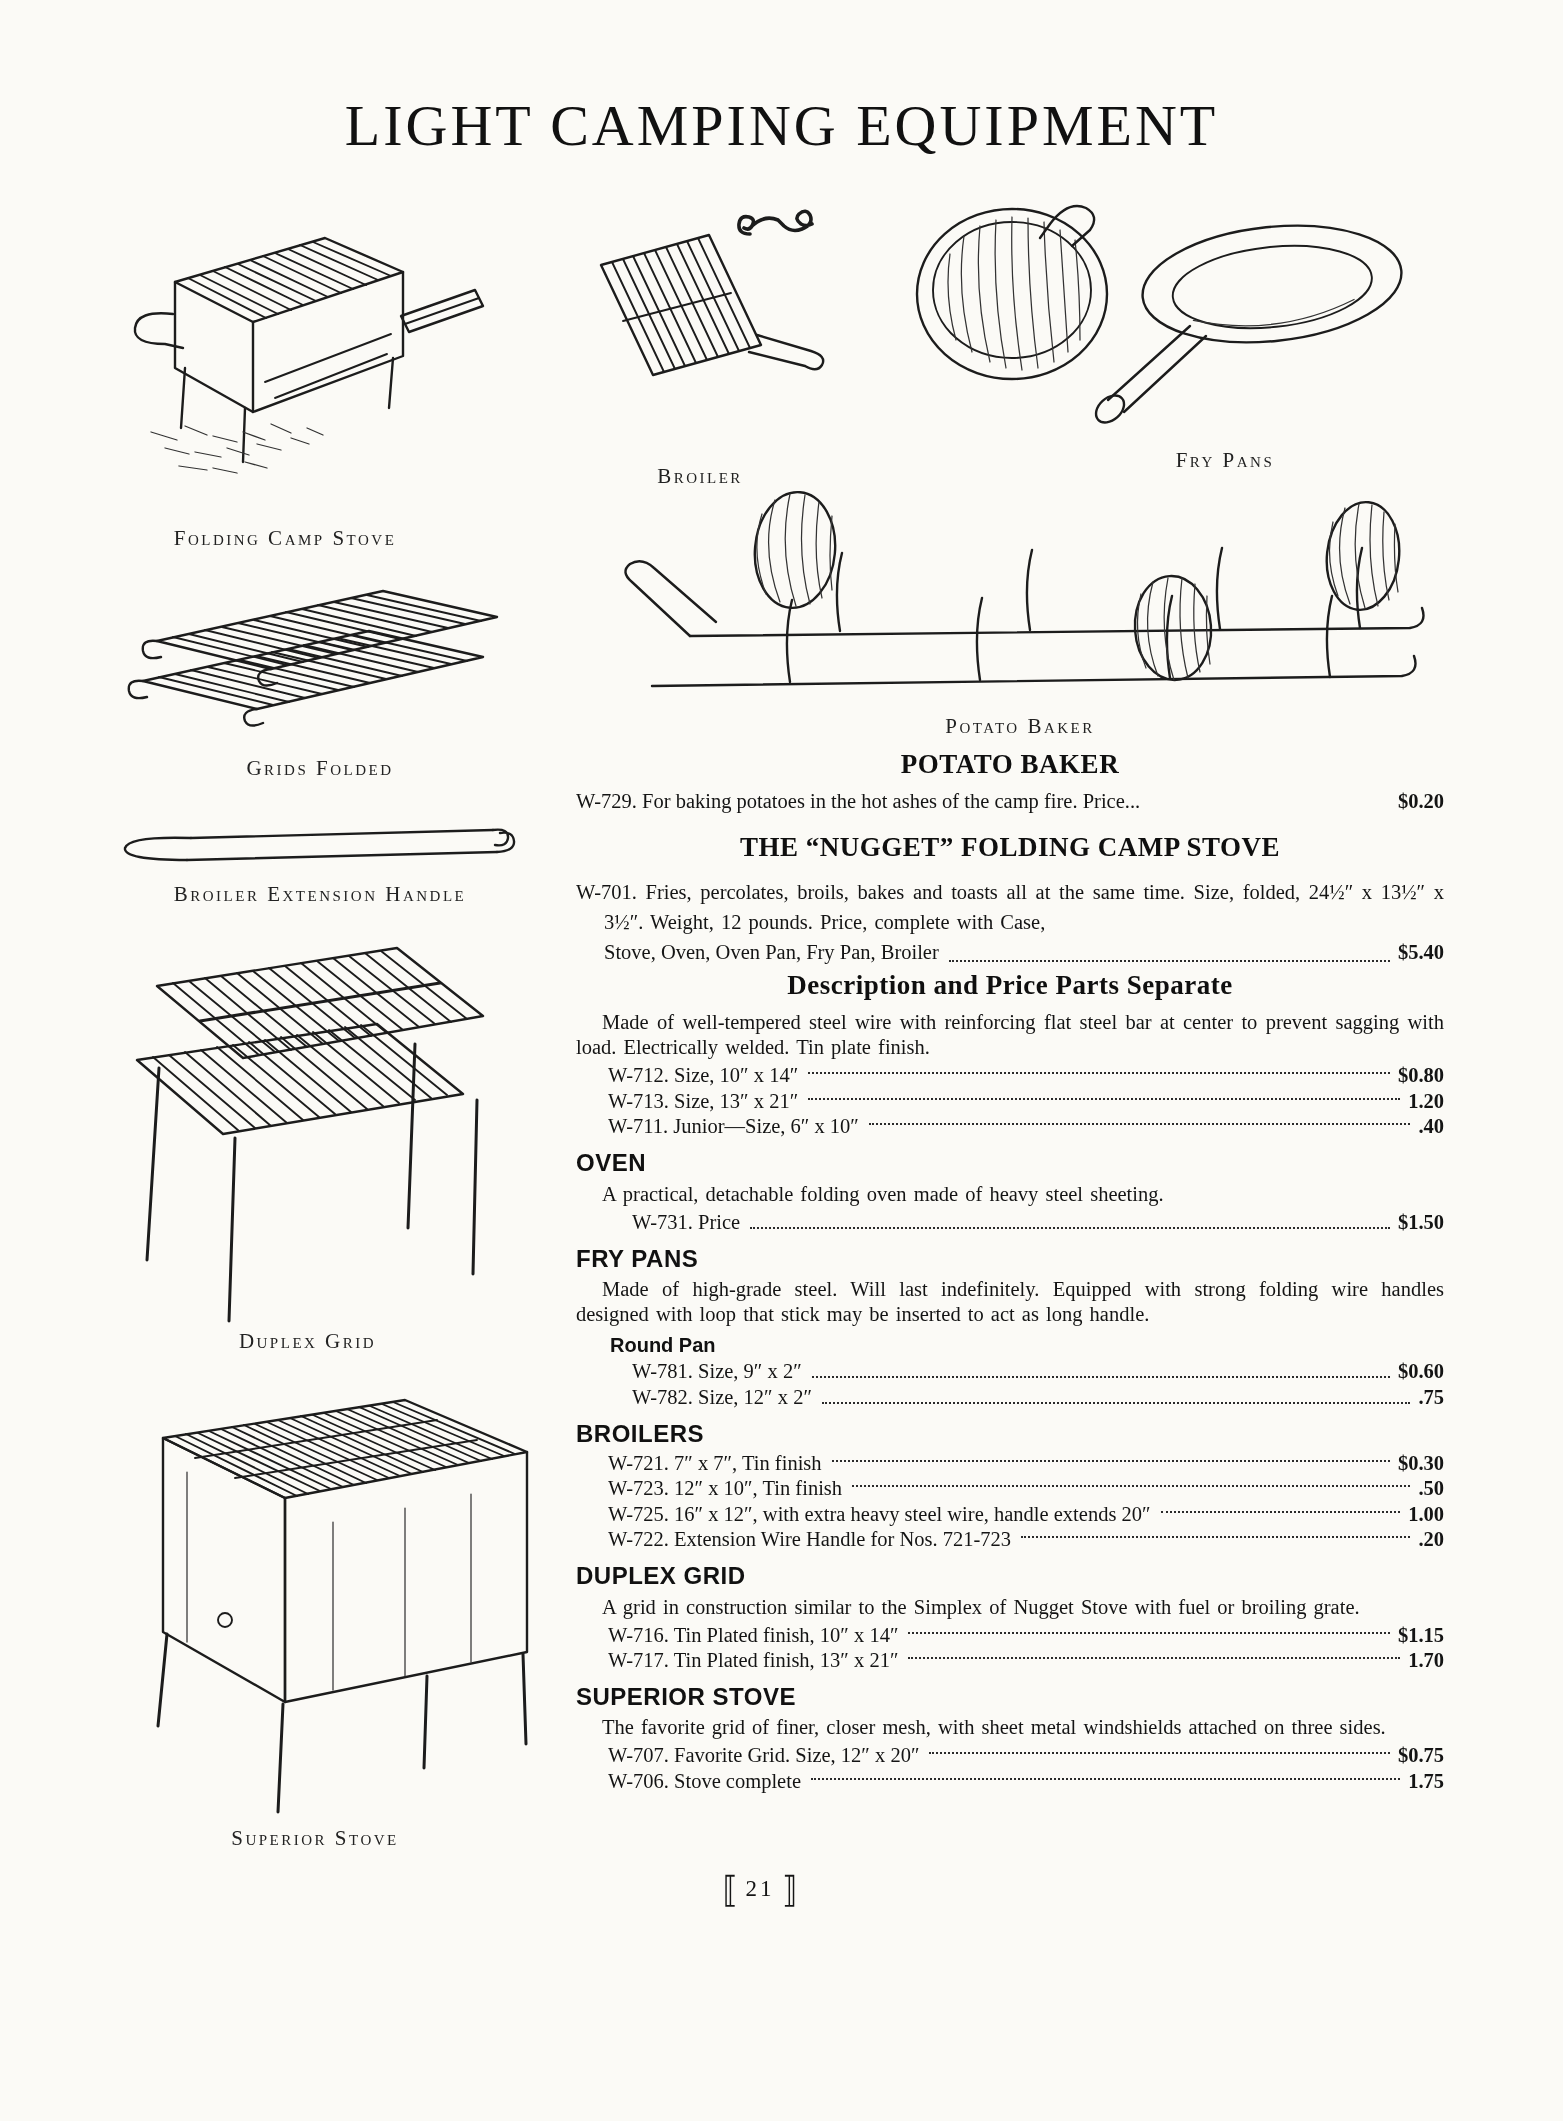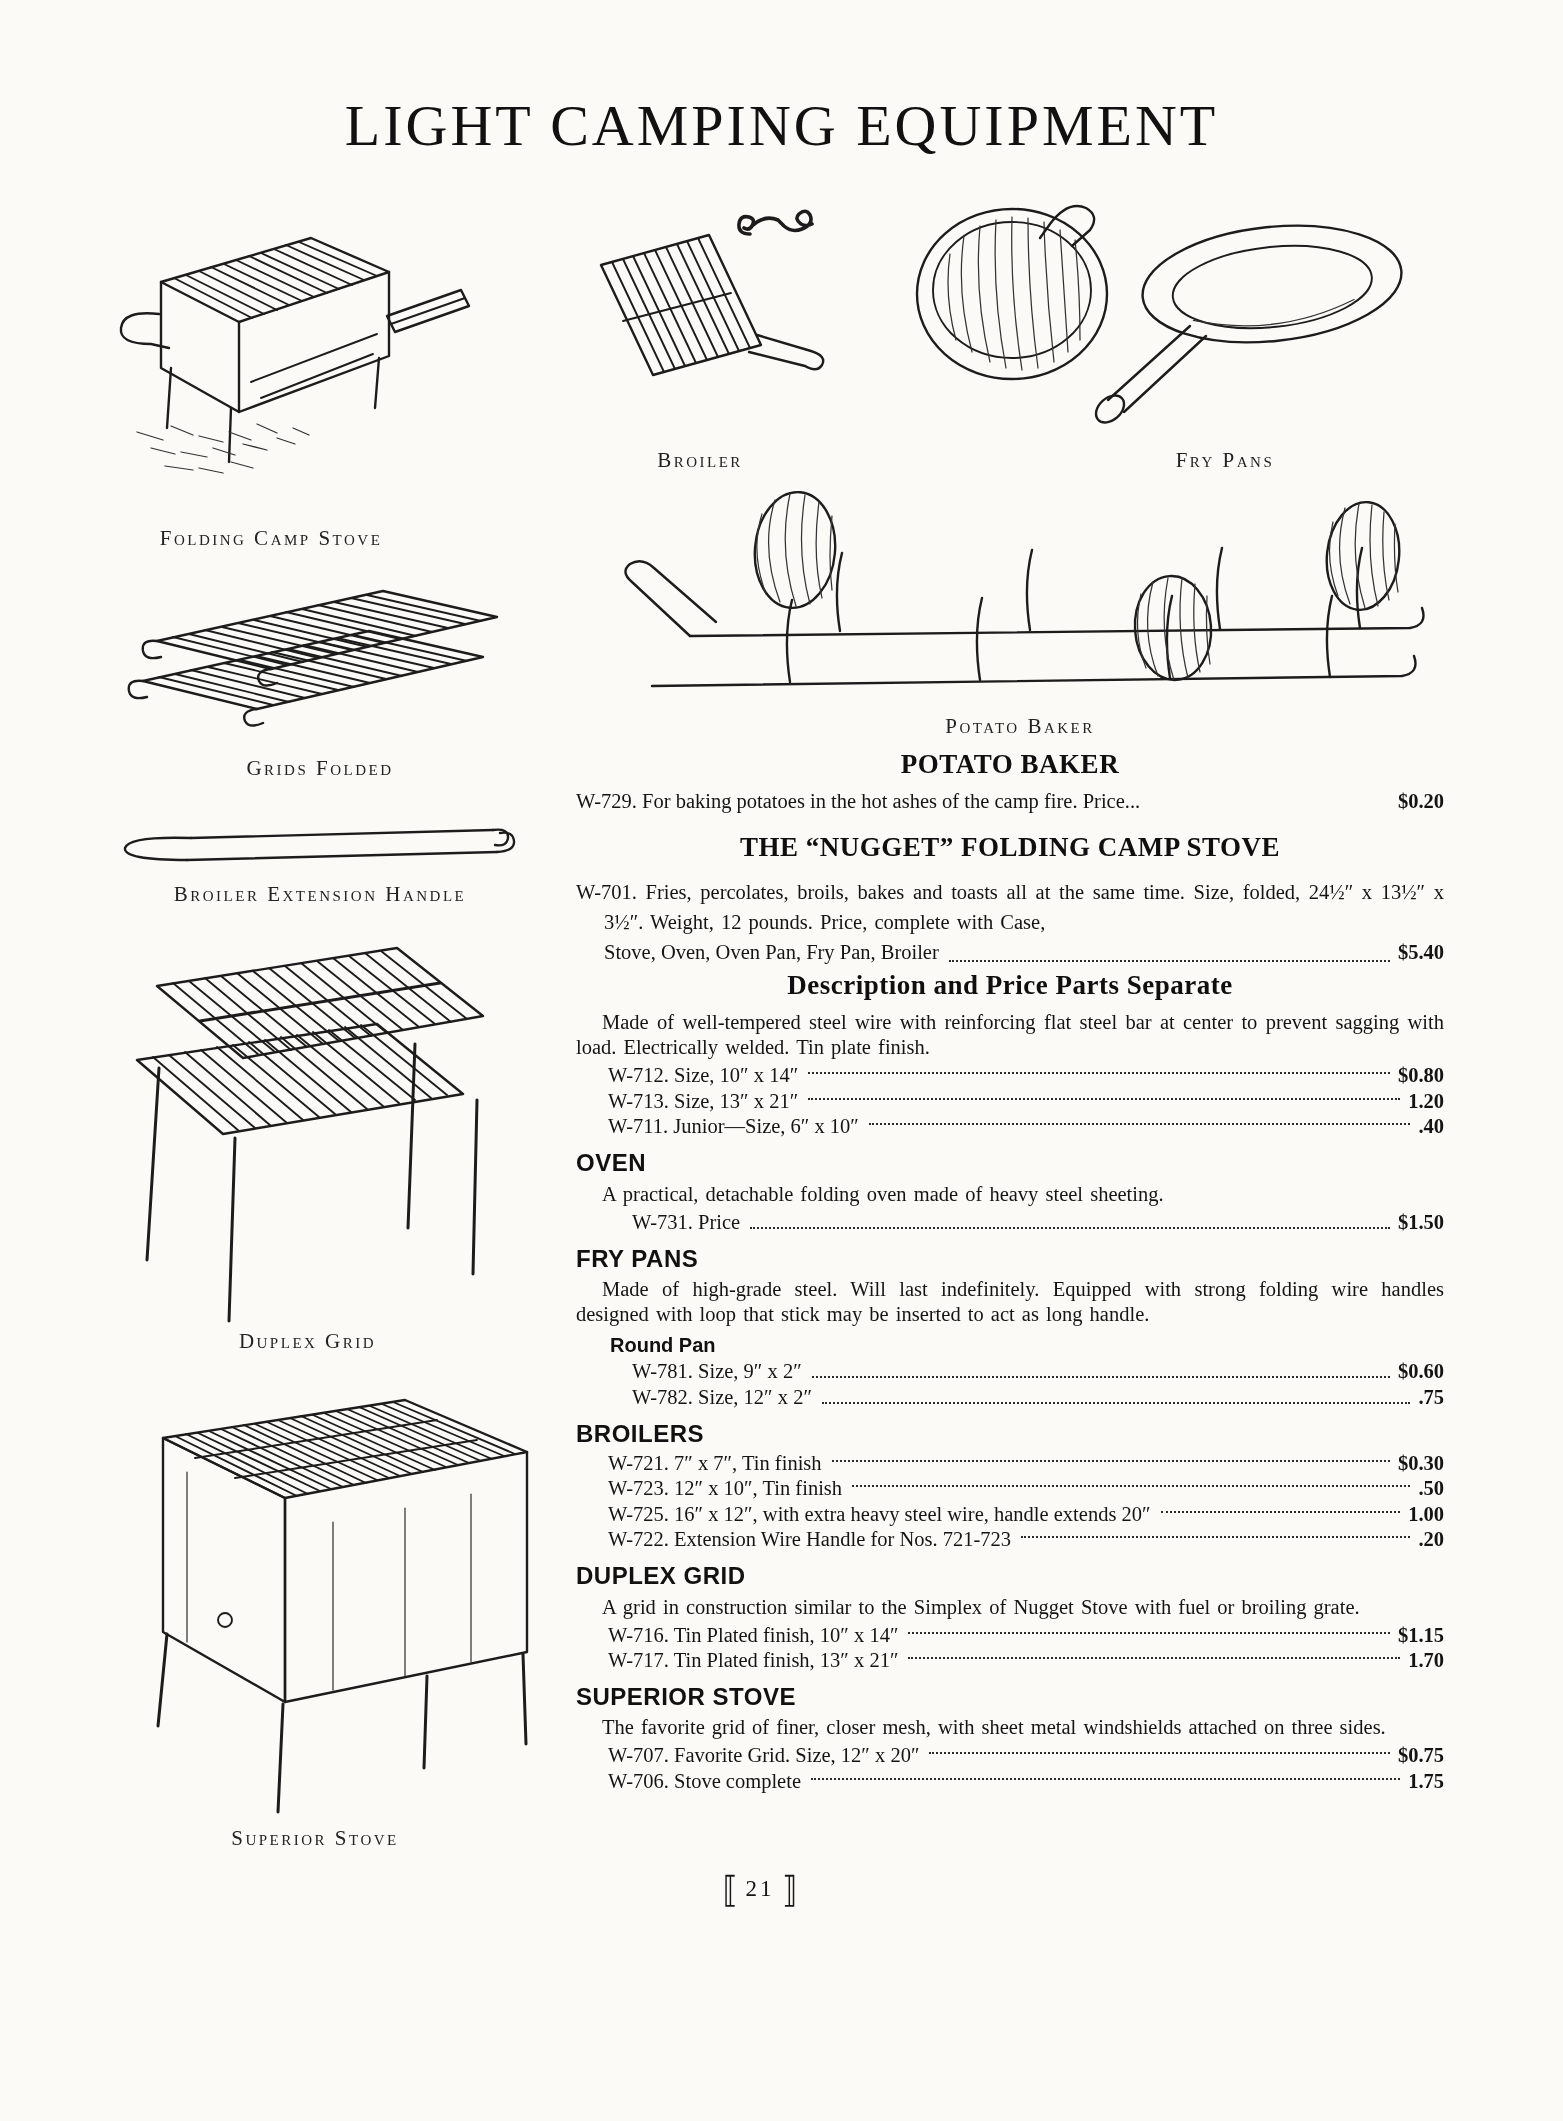--- a/index.html
+++ b/index.html
@@ -22,21 +22,21 @@
     position:absolute;top:206px;left:50%;transform:translateX(-50%);
   }
   
   .fig{position:absolute;margin:0;padding:0;}
   .fig svg{display:block;}
   .cap{
     margin-top:6px;text-align:center;
     font-variant:small-caps;font-size:21px;letter-spacing:2.5px;
     color:#222;
   }
-  .cap-broiler{margin-top:8px;}
+  .cap-broiler{margin-top:24px;}
   .cap-frypans{margin-top:16px;padding-left:120px;}
   
   .content{
     position:absolute;left:576px;top:748px;width:868px;
     font-size:20.5px;line-height:1.22;color:#141414;
   }
   .h-center{
     margin:18px 0 8px;text-align:center;
     font-size:27px;font-weight:700;letter-spacing:0.5px;line-height:1.25;color:#0f0f0f;
   }
@@ -93,21 +93,21 @@
 
   <h1 class="title">LIGHT CAMPING EQUIPMENT</h1>
 
   <div class="ornament">
     <svg width="96" height="40" viewBox="0 0 96 40">
       <path class="ink" style="stroke-width:3.6" d="M16,28 Q4,28 5,18 Q6,9 15,11 Q22,13 18,20 Q15,25 10,22
            M17,21 Q30,8 44,14 L50,20 Q58,27 68,23 Q80,18 76,9 Q72,2 65,8 Q60,13 67,18 Q72,21 78,18"></path>
     </svg>
   </div>
 
-  <figure class="fig" style="left:71px;top:220px;width:400px;">
+  <figure class="fig" style="left:85px;top:220px;width:400px;">
     <svg width="400" height="300" viewBox="0 0 400 300">
       <path class="ink w2" d="M103,58 L181,98 M115,55 L193,94 M128,51 L206,90 M140,47 L218,85 M153,44 L231,81 M165,40 L243,77 M178,36 L256,73 M190,33 L268,69 M203,29 L281,65 M215,25 L293,60 M228,22 L306,56"></path>
       <path class="ink w24" d="M90,62 L240,18 L318,52 L168,102 Z"></path>
       <path class="ink w24" d="M90,62 L90,148 L168,192 L168,102"></path>
       <path class="ink w24" d="M168,192 L318,136 L318,52"></path>
       <path class="ink w2" d="M180,162 L306,114 M190,178 L302,134"></path>
       <path class="ink w24" d="M316,96 L390,70 L398,86 L324,112 Z"></path>
       <path class="ink w2" d="M320,104 L394,78"></path>
       <path class="ink w24" d="M88,94 Q52,90 50,108 Q48,124 80,124 L98,128"></path>
       <path class="ink w24" d="M100,148 L96,208 M160,188 L158,242 M308,138 L304,188"></path>

